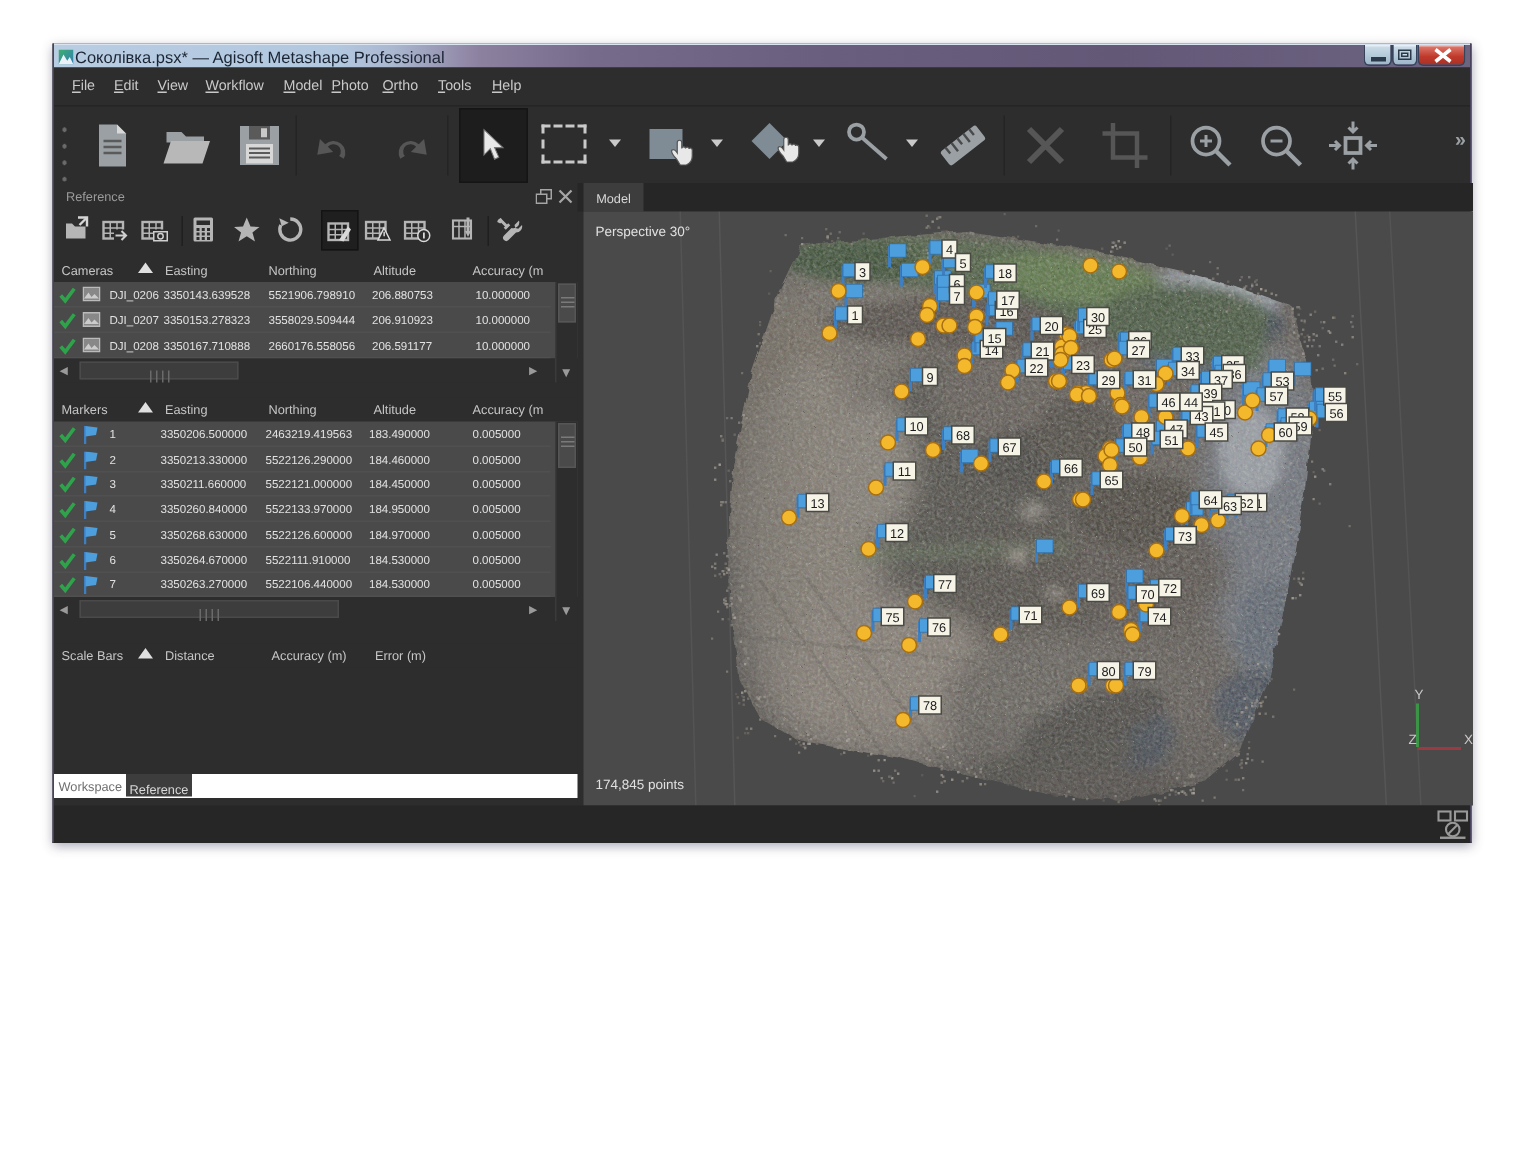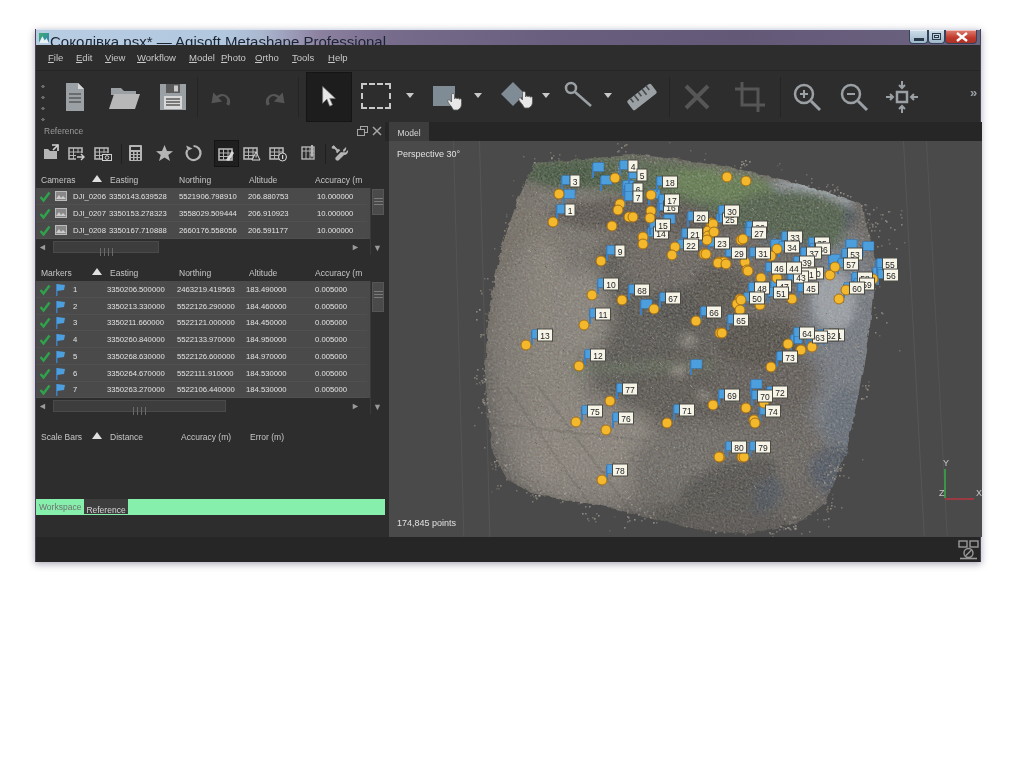--- a/index.html
+++ b/index.html
@@ -1,17 +1,17 @@
 <!DOCTYPE html>
 <html><head><meta charset="utf-8"><style>
 *{margin:0;padding:0;box-sizing:border-box}
 body{width:1024px;height:767px;background:#fff;font-family:"Liberation Sans",sans-serif;overflow:hidden;position:relative}
 .win{position:absolute;left:35px;top:29px;width:946px;height:533px;background:#2d2d2d;box-shadow:0 2px 7px rgba(60,60,90,.45);border-left:1px solid #49425c;border-right:1px solid #49425c;border-bottom:1px solid #3a3448}
 .tb{position:absolute;left:0;top:0;width:100%;height:16px;background:linear-gradient(90deg,#b8cde2 0%,#b2c8df 20%,#aab7cf 24%,#8d81a0 30%,#776b8c 38%,#6a5e7f 55%,#645877 75%,#69607e 92%,#6d6480 100%);border-top:1px solid #d9e4f0}
-.tb .ttl{position:absolute;left:14px;top:3px;font-size:15px;color:#1b2433;white-space:nowrap}
+.tb .ttl{position:absolute;left:14px;top:3px;font-size:11px;color:#1b2433;white-space:nowrap}
 .wbtn{position:absolute;top:0;height:14px;border:1px solid #37435a;border-top:none;border-radius:0 0 4px 4px;box-shadow:inset 0 1px 0 rgba(255,255,255,.5)}
 .menr{position:absolute;left:0;top:16px;width:100%;height:25px;background:#2d2d2d}
 .menr span{position:absolute;top:7px;font-size:9.5px;color:#c9c9c9}
 .tbar{position:absolute;left:0;top:41px;width:100%;height:52px;background:#2d2d2d;border-top:1px solid #252525}
 .caret{position:absolute;top:22px;width:0;height:0;border-left:4px solid transparent;border-right:4px solid transparent;border-top:5px solid #c9c9c9}
 .panel{position:absolute;left:0;top:93px;width:349px;height:415px;background:#2d2d2d}
 .phead{position:absolute;left:0;top:0;width:100%;height:18px}
 .phead b{position:absolute;left:8px;top:4px;font-size:8.5px;font-weight:normal;color:#9b9b9b}
 .ptool{position:absolute;left:0;top:18px;width:100%;height:28px}
 .thead{position:relative;height:16px;background:#2d2d2d;font-size:8.5px;color:#c6c6c6}
@@ -23,21 +23,21 @@
 .chk{position:absolute;left:3px;top:3px}
 .imico{position:absolute;left:19px;top:3px}
 .hs{position:relative;height:16px;background:#2d2d2d}
 .hsa{position:absolute;top:3px;font-size:9px;color:#9a9a9a}
 .hst{position:absolute;top:2px;height:12px;background:#3d3d3d;border:1px solid #4a4a4a;text-align:center}
 .hst i{display:inline-block;width:1px;height:8px;background:#6a6a6a;margin:2px 1.5px 0}
 .vs{position:absolute;right:0;top:16px;width:15px;background:#2d2d2d;border-left:1px solid #3a3a3a}
 .vst{margin:1px 1px;background:#4a4a4a;border:1px solid #565656;text-align:center;padding-top:6px}
 .vst i{display:block;width:9px;height:1px;background:#7a7a7a;margin:2px auto}
 .vsa{position:absolute;bottom:2px;left:2px;font-size:9px;color:#9a9a9a}
-.tabs{position:absolute;left:0;top:377px;width:100%;height:16px;background:#86efac}
+.tabs{position:absolute;left:0;top:394px;width:100%;height:16px;background:#ffffff}
 .rtabs{position:absolute;left:349px;top:93px;width:597px;height:19px;background:#262626}
 .view{position:absolute;left:353px;top:112px;width:593px;height:396px;background:#4a4a4a;overflow:hidden}
 .sbar{position:absolute;left:0;top:508px;width:100%;height:25px;background:#262626}
 </style></head><body>
 <div class="win">
  <div class="tb">
   <svg width="10" height="10" style="position:absolute;left:3px;top:3px" viewBox="0 0 12 12">
         <defs>
           <linearGradient id="lg" x1="0" y1="0" x2="1" y2="1">
             <stop offset="0" stop-color="#3fae6c"></stop>

